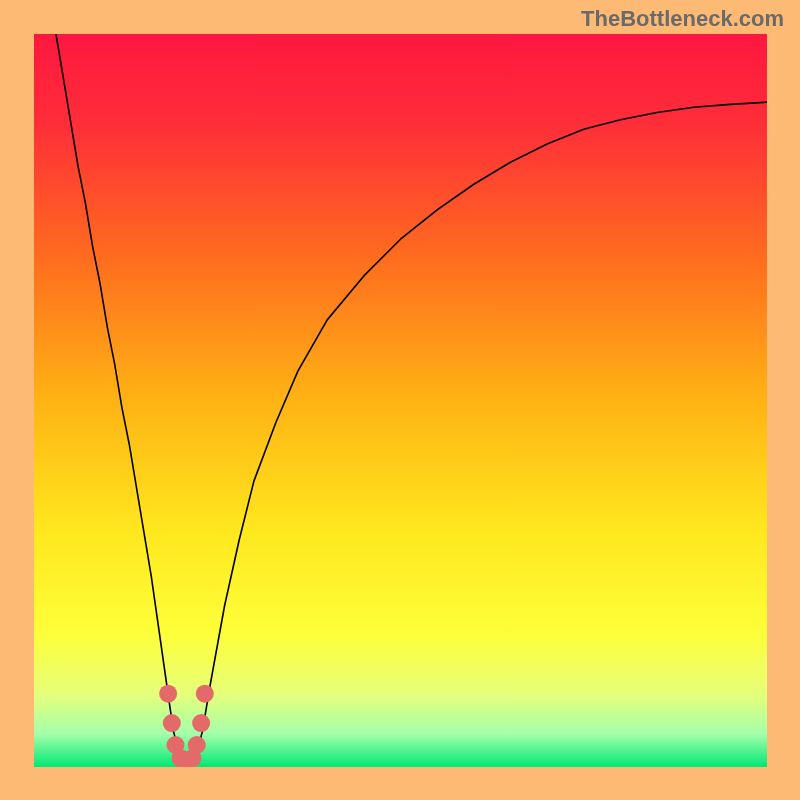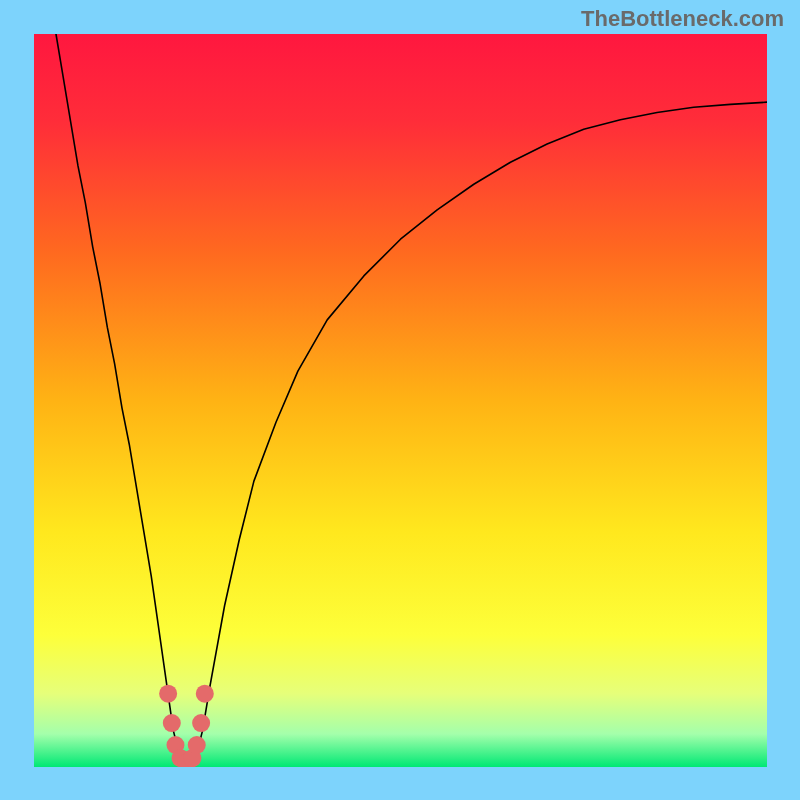--- a/index.html
+++ b/index.html
@@ -8,21 +8,21 @@
     width: 800px;
     height: 800px;
     overflow: hidden;
     background: #000;
     font-family: Arial, Helvetica, sans-serif;
   }
   .frame {
     position: absolute;
     left: 0; top: 0;
     width: 800px; height: 800px;
-    background: #7dd3fc;
+    background: #fdba74;
   }
   .plot {
     position: absolute;
     background: #fff;
   }
   .watermark {
     position: absolute;
     color: #6a6a6a;
     font-weight: 600;
     white-space: nowrap;

